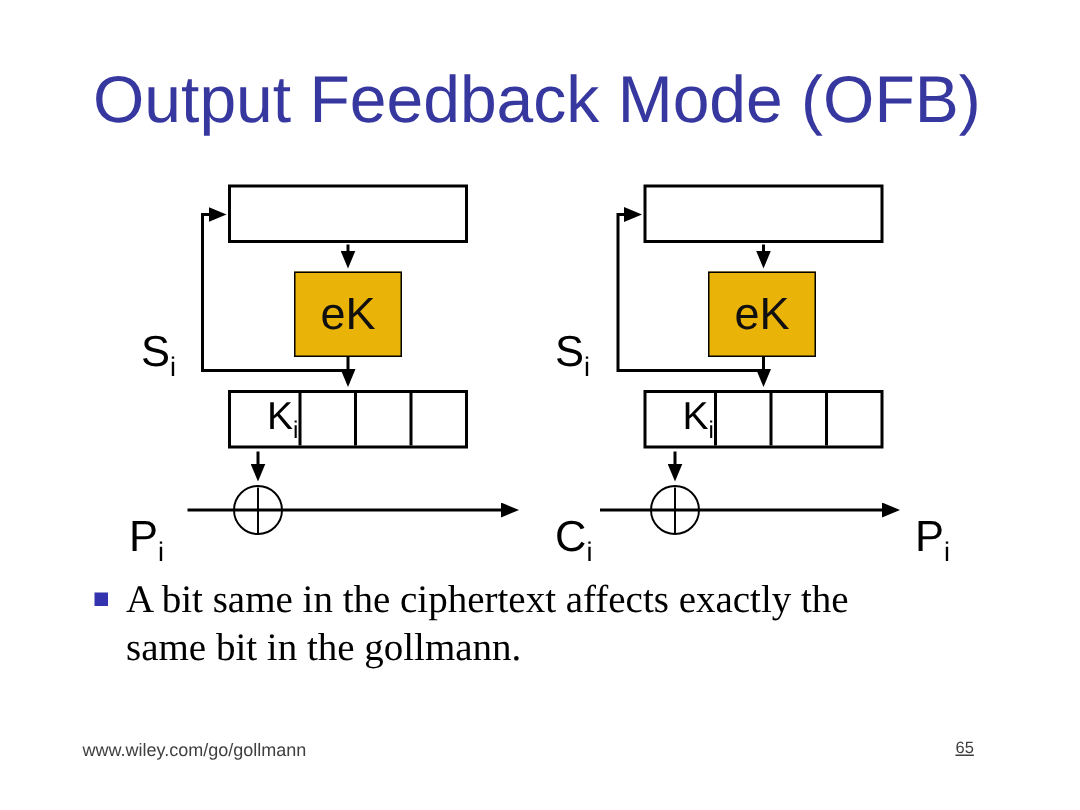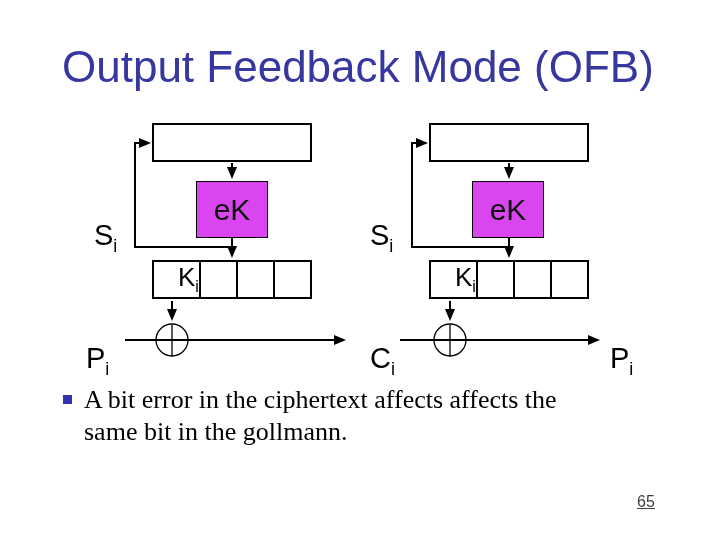--- a/index.html
+++ b/index.html
@@ -5,21 +5,21 @@
   html,body{margin:0;padding:0;background:#fff;}
   .slide{position:relative;width:720px;height:540px;background:#ffffff;overflow:hidden;
          font-family:"Liberation Sans",sans-serif;}
   .title{position:absolute;left:62px;top:45px;margin:0;font-size:44px;font-weight:400;
          color:#3737a0;line-height:1;white-space:nowrap;}
   .connectors{position:absolute;left:0;top:0;}
   .reg-box{position:absolute;width:160px;height:39px;border:2px solid #000;background:#fff;
            box-sizing:border-box;}
   #reg-left{left:152px;top:123px;}
   #reg-right{left:429px;top:123px;}
-  .ek-box{position:absolute;width:72px;height:57px;border:1px solid #000;background:#d946ef;
+  .ek-box{position:absolute;width:72px;height:57px;border:1px solid #000;background:#eab308;
           box-sizing:border-box;display:flex;align-items:center;justify-content:center;
           font-size:30px;color:#101010;line-height:1;}
   #ek-left{left:196px;top:181px;}
   #ek-right{left:472px;top:181px;}
   .key-row{position:absolute;width:160px;height:39px;border:2px solid #000;background:#fff;
            box-sizing:border-box;display:flex;}
   #key-left{left:152px;top:260px;}
   #key-right{left:429px;top:260px;}
   .key-cell{flex:1;border-right:2px solid #000;display:flex;align-items:center;
             justify-content:center;font-size:26px;line-height:1;color:#000;padding-left:24px;}
@@ -28,21 +28,21 @@
   .dlabel sub,.key-cell sub{font-size:0.62em;line-height:1;}
   #s-left{left:94px;top:201px;}
   #s-right{left:370px;top:201px;}
   #p-left{left:86px;top:324px;}
   #c-center{left:370px;top:324px;}
   #p-right{left:610px;top:324px;}
   .bullet-marker{position:absolute;left:63px;top:395px;width:9px;height:9px;background:#3333b0;}
   .bullet-text{position:absolute;left:84px;top:384px;font-family:"Liberation Serif",serif;
                font-size:26px;line-height:32px;color:#000;}
   .footer-url{position:absolute;left:55px;top:493px;font-size:12px;color:#3f3f3f;}
-  .footer-page{position:absolute;left:637px;top:493px;font-size:16px;color:#3f3f3f;text-decoration:underline;}
+  .footer-page{position:absolute;left:637px;top:493px;font-size:11px;color:#3f3f3f;text-decoration:underline;}
   svg path{fill:none;stroke:#000;}
   svg .thick{stroke-width:2;}
   svg .thin{stroke-width:1.3;}
   svg circle{fill:#fff;stroke:#000;stroke-width:1.3;}
 </style>
 </head>
 <body>
 
 <div class="slide">
 
@@ -111,19 +111,20 @@
       </div>
     <div class="key-cell"></div>
     <div class="key-cell"></div>
     <div class="key-cell"></div>
   </div>
 
   <div class="dlabel" id="p-right"><span>P</span><sub>i</sub></div>
 
   <span class="bullet-marker"></span>
   <div class="bullet-text">
-    <div>A bit error in the ciphertext affects affects the</div>
+    <div>A bit same in the ciphertext affects exactly the</div>
     <div>same bit in the gollmann.</div>
   </div>
 
+  <div class="footer-url">www.wiley.com/go/gollmann</div>
   <div class="footer-page">65</div>
 
 </div>
 
 </body></html>

